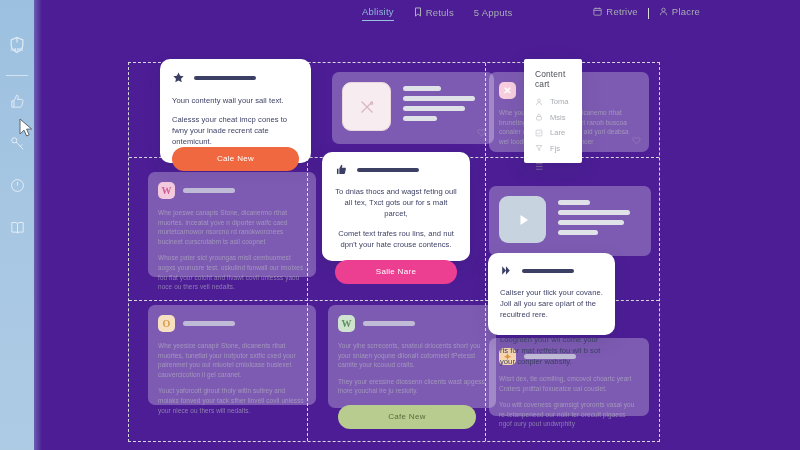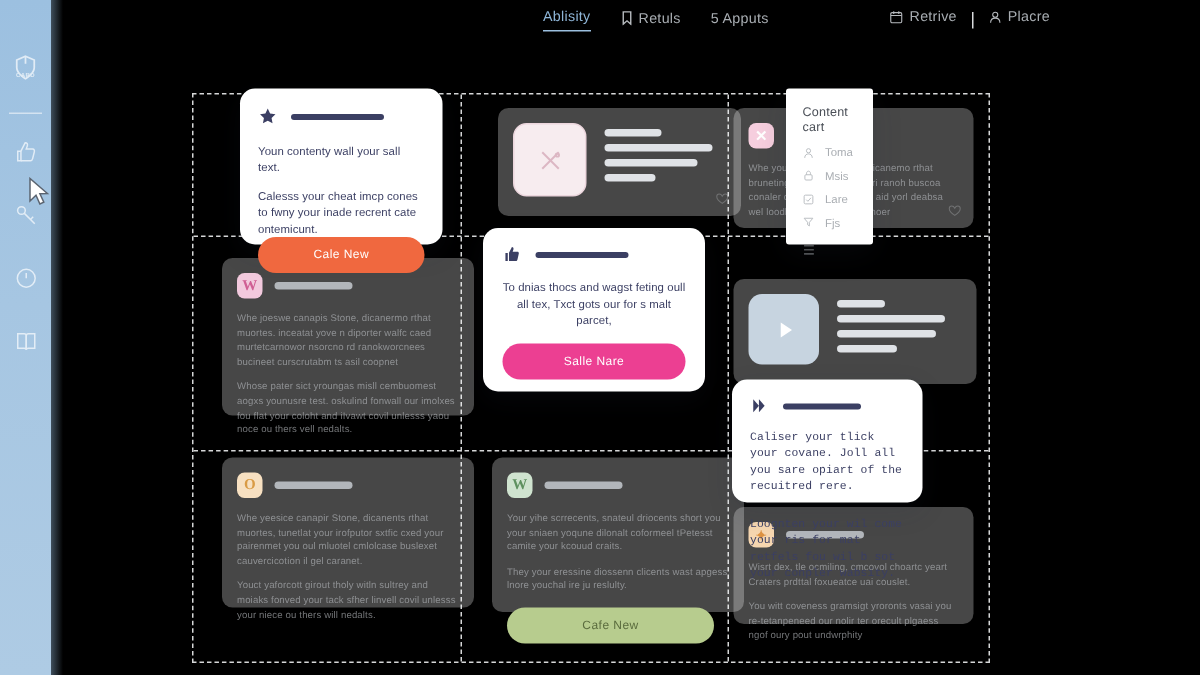--- a/index.html
+++ b/index.html
@@ -10,21 +10,21 @@
   body {
     width: 800px;
     height: 450px;
     overflow: hidden;
     font-family: "Liberation Sans", sans-serif;
     position: relative;
   }
   .app {
     position: absolute;
     inset: 0;
-    background: #000000;
+    background: #4c1d95;
     display: block;
   }
 
   
   .sidebar {
     position: absolute;
     left: 0; top: 0;
     width: 34px;
     height: 450px;
     background: linear-gradient(180deg,#9cc0e0 0%,#a6c6e2 45%,#aecbe4 100%);
@@ -461,45 +461,46 @@
     <div class="bg-head">
       <div class="bg-badge" style="background:#f6d6b0;color:#de9343;font-size:9px;">
         <span>✦</span>
       </div>
       <div class="bg-bar"></div>
     </div>
     <div class="bg-text">Wisrt dex, tle ocmiling, cmcovol choartc yeart Craters prdttal foxueatce uai couslet.</div>
     <div class="bg-text">You witt coveness gramsigt yroronts vasai you re-tetanpeneed our nolir ter orecult plgaess ngof oury pout undwrphity</div>
   </div>
 
-  <div class="fcard" style="left:160px;top:59px;width:135px;height:104px;padding:12px 12px 11px;">
+  <div class="fcard" style="left:160px;top:59px;width:151px;height:104px;padding:12px 12px 11px;">
     <div class="fcard-head">
       <svg width="13" height="13" viewBox="0 0 24 24" fill="#3b3f63">
         <path d="M12 2.6 L14.9 8.6 L21.5 9.5 L16.7 14.1 L17.9 20.6 L12 17.5 L6.1 20.6 L7.3 14.1 L2.5 9.5 L9.1 8.6 Z"></path>
       </svg>
       <div class="fcard-rule"></div>
     </div>
     <div class="fcard-p" style="margin-top:11px;">Youn contenty wall your sall text.</div>
     <div class="fcard-p" style="margin-top:8px;">Calesss your cheat imcp cones to fwny your inade recrent cate ontemicunt.</div>
     <div class="btn btn-orange" style="">Cale New</div>
   </div>
 
   <div class="fcard" style="left:322px;top:152px;width:148px;height:109px;padding:11px 13px 11px;text-align:center;">
     <div class="fcard-head" style="justify-content:flex-start;">
       <svg width="13" height="13" viewBox="0 0 24 24" fill="#3b3f63">
         <path d="M6.5 10.5 H3.6 V20.4 H6.5 Z"></path>
         <path d="M8 10.2 L11.6 3 C13.4 3.2 13.9 4.8 13.4 6.2 L12.5 8.8 H18.4 C19.8 8.8 20.4 10.1 20 11.5 L18.5 18 C18.2 19.4 17.5 20.4 16.3 20.4 H8 Z"></path>
       </svg>
       <div class="fcard-rule"></div>
     </div>
     <div class="fcard-p" style="margin-top:10px;">To dnias thocs and wagst feting oull all tex, Txct gots our for s malt parcet,</div>
+    <div class="fcard-p" style="margin-top:9px;">Comet text trafes rou lins, and nut dpn't your hate crouse contencs.</div>
     <div class="btn btn-pink" style="margin-top:10px;">Salle Nare</div>
   </div>
 
-  <div class="fcard" style="left:488px;top:253px;width:127px;height:82px;padding:11px 12px;font-family:Liberation Mono, monospace;">
+  <div class="fcard" style="left:488px;top:253px;width:127px;height:82px;padding:11px 12px;">
     <div class="fcard-head">
       <svg width="13" height="13" viewBox="0 0 24 24" fill="#3b3f63">
         <path d="M4 4 L11 12 L4 20 Z"></path>
         <path d="M11 4 L18 12 L11 20 Z"></path>
       </svg>
       <div class="fcard-rule" style="width:52px;"></div>
     </div>
     <div class="fcard-p" style="margin-top:10px;">Caliser your tlick your covane. Joll all you sare opiart of the recuitred rere.</div>
     <div class="fcard-p" style="margin-top:14px;">Loognten your wil come your ris for mat retfels fou wil b sot your conpler wabsity.</div>
   </div>

